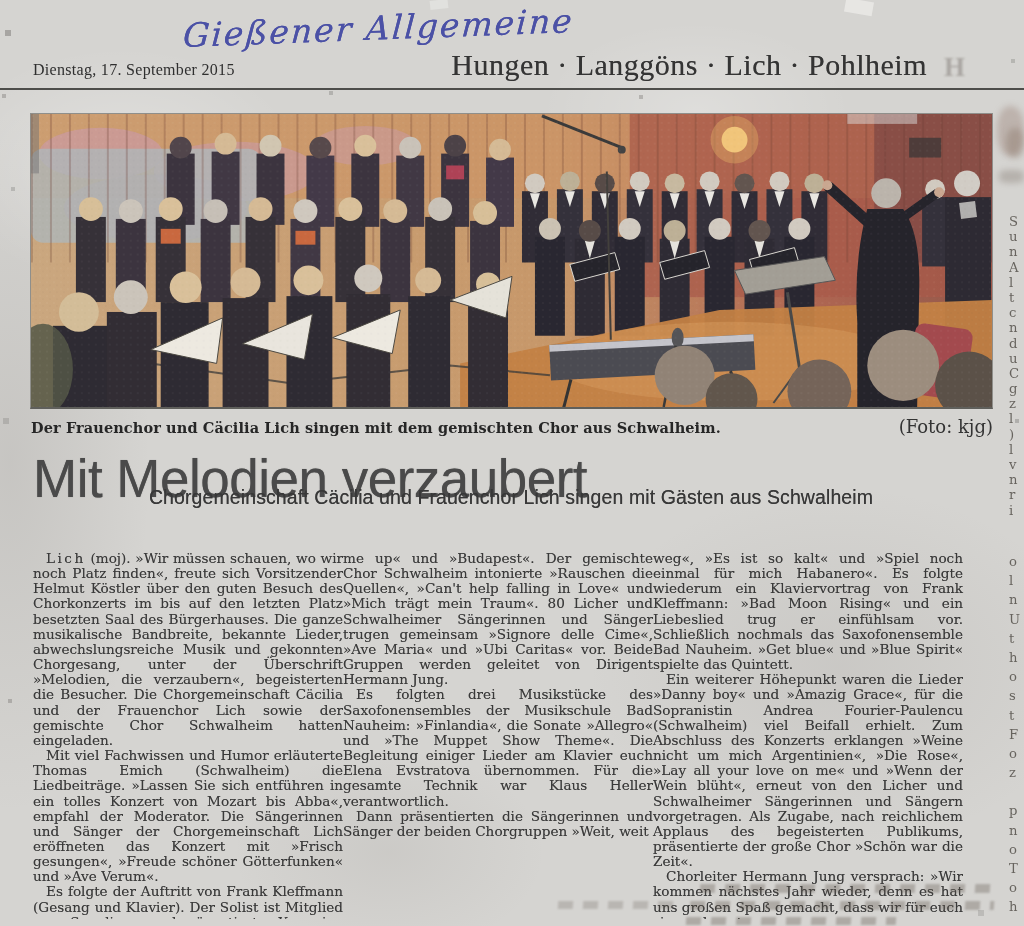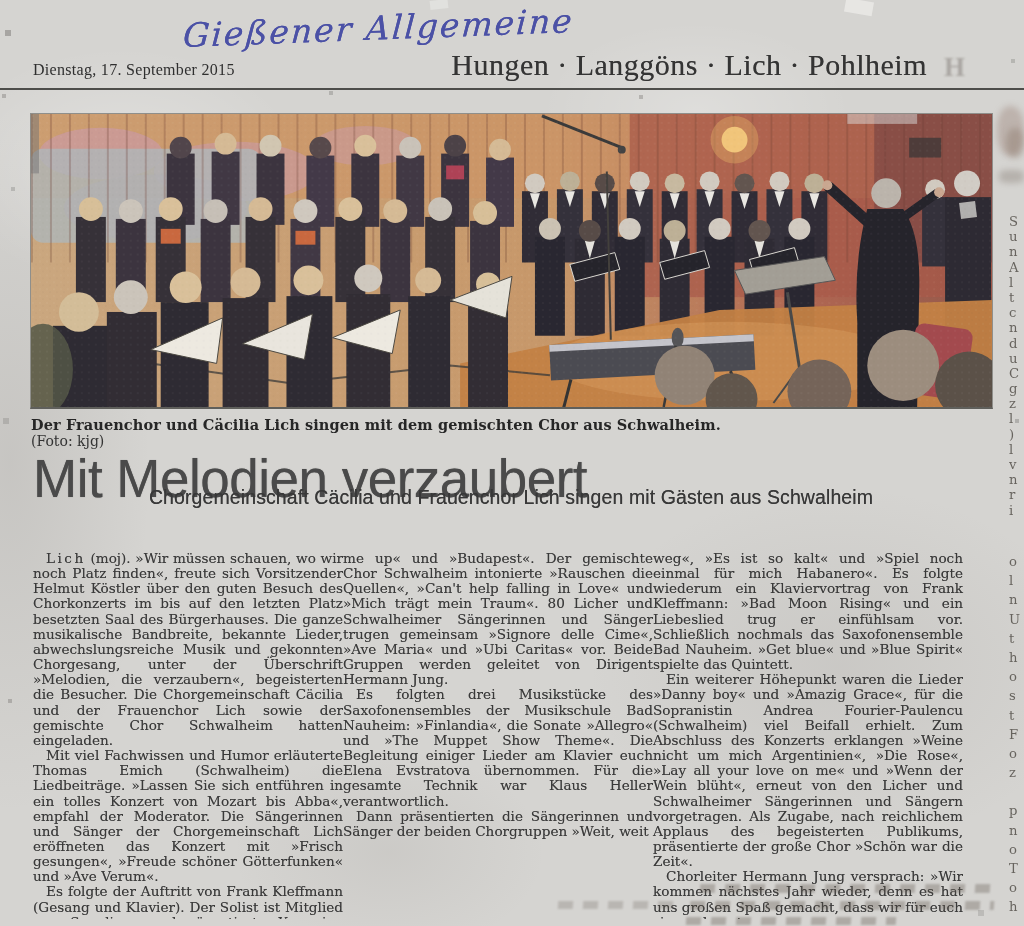--- a/index.html
+++ b/index.html
@@ -40,24 +40,24 @@
   .photo{
     position:absolute;left:30px;top:113px;width:963px;height:296px;
     border:1px solid #8d8d88;border-bottom:2px solid #5c5c57;box-sizing:border-box;
     filter:saturate(.92) contrast(.96) brightness(1.02);
   }
   .photo svg{width:100%;height:100%;display:block;}
   
   .caption-row{
     position:absolute;left:31px;top:416px;width:962px;
     display:flex;justify-content:space-between;align-items:baseline;
-    font-family:"DejaVu Serif", serif;font-size:14.5px;flex-direction:column;
+    font-family:"DejaVu Serif", serif;font-size:14.5px;
   }
   .caption{font-weight:bold;color:#262626;letter-spacing:.1px;}
-  .credit{font-weight:normal;color:#333;font-size:14px;}
+  .credit{font-weight:normal;color:#333;font-size:18px;}
   
   .headline{
     position:absolute;left:33px;top:448px;width:956px;margin:0;text-align:left;
     font-family:"Liberation Sans", sans-serif;font-weight:400;font-size:53px;
     color:#4a4a4a;letter-spacing:-.5px;text-shadow:0 0 .7px rgba(70,70,70,.8);
   }
   .subheadline{
     position:absolute;left:33px;top:486px;width:956px;margin:0;text-align:center;
     font-family:"Liberation Sans", sans-serif;font-weight:400;font-size:19.5px;
     color:#383838;letter-spacing:.1px;text-shadow:0 0 .6px rgba(56,56,56,.8);

